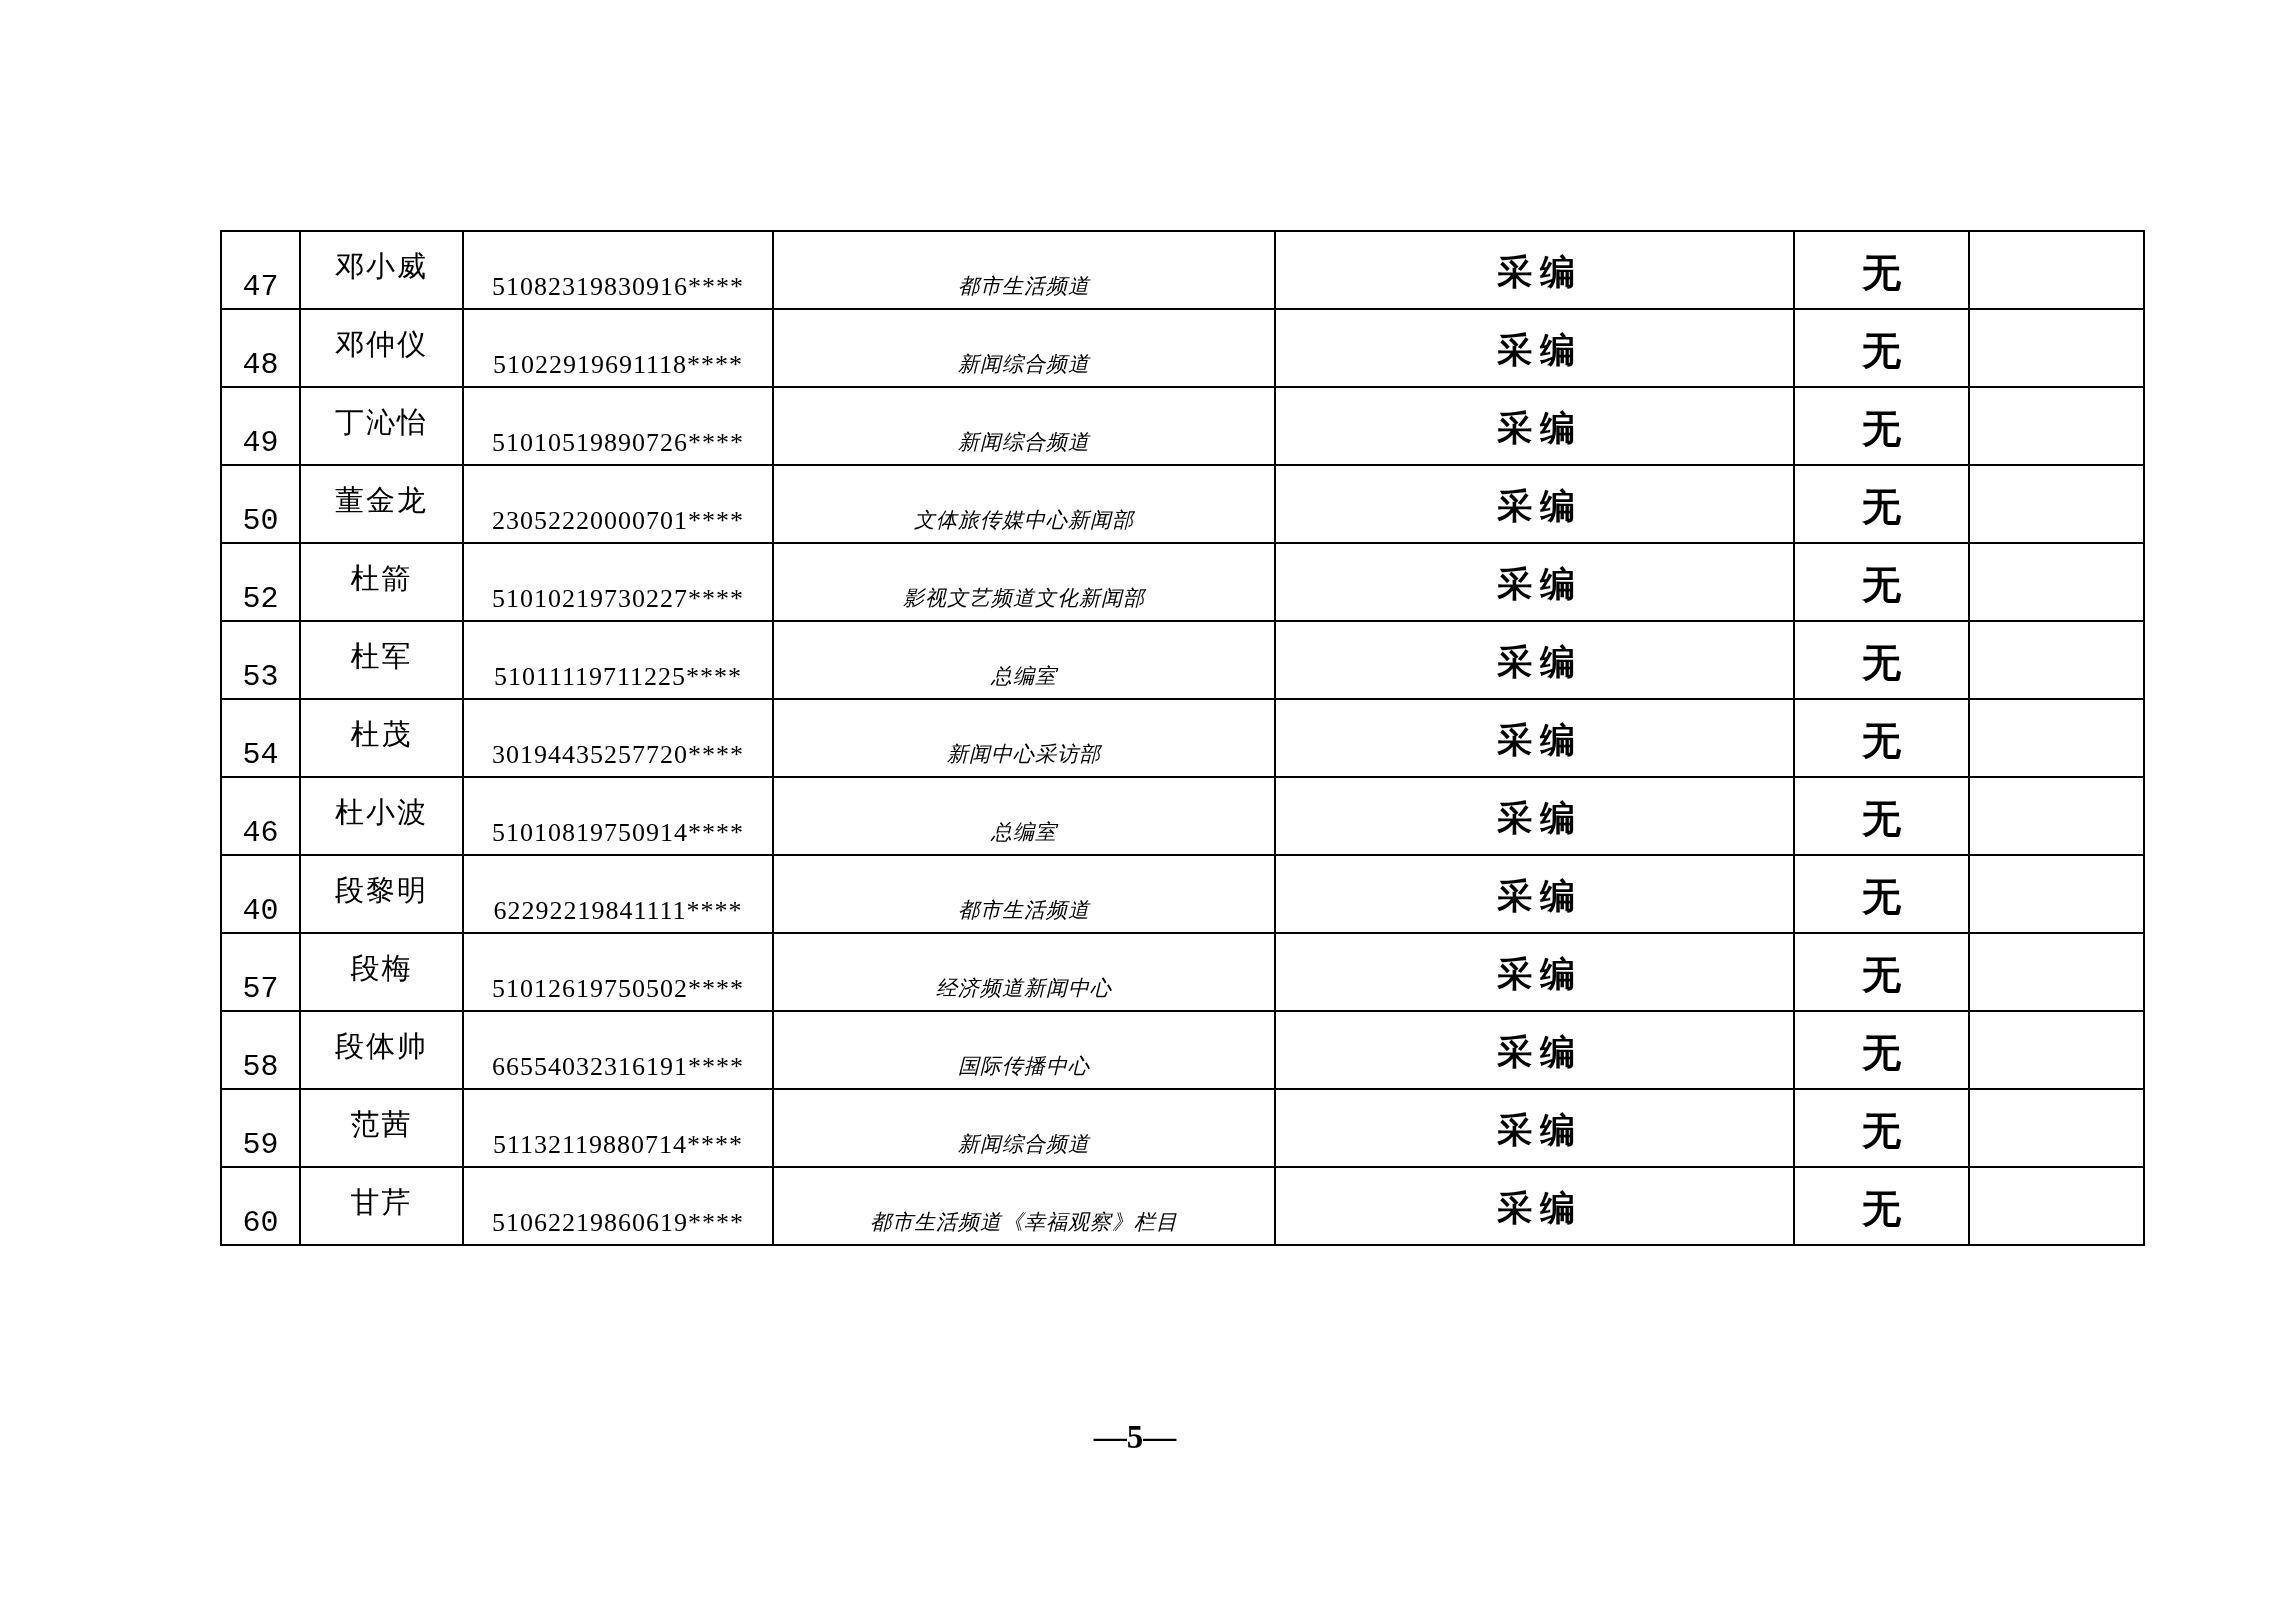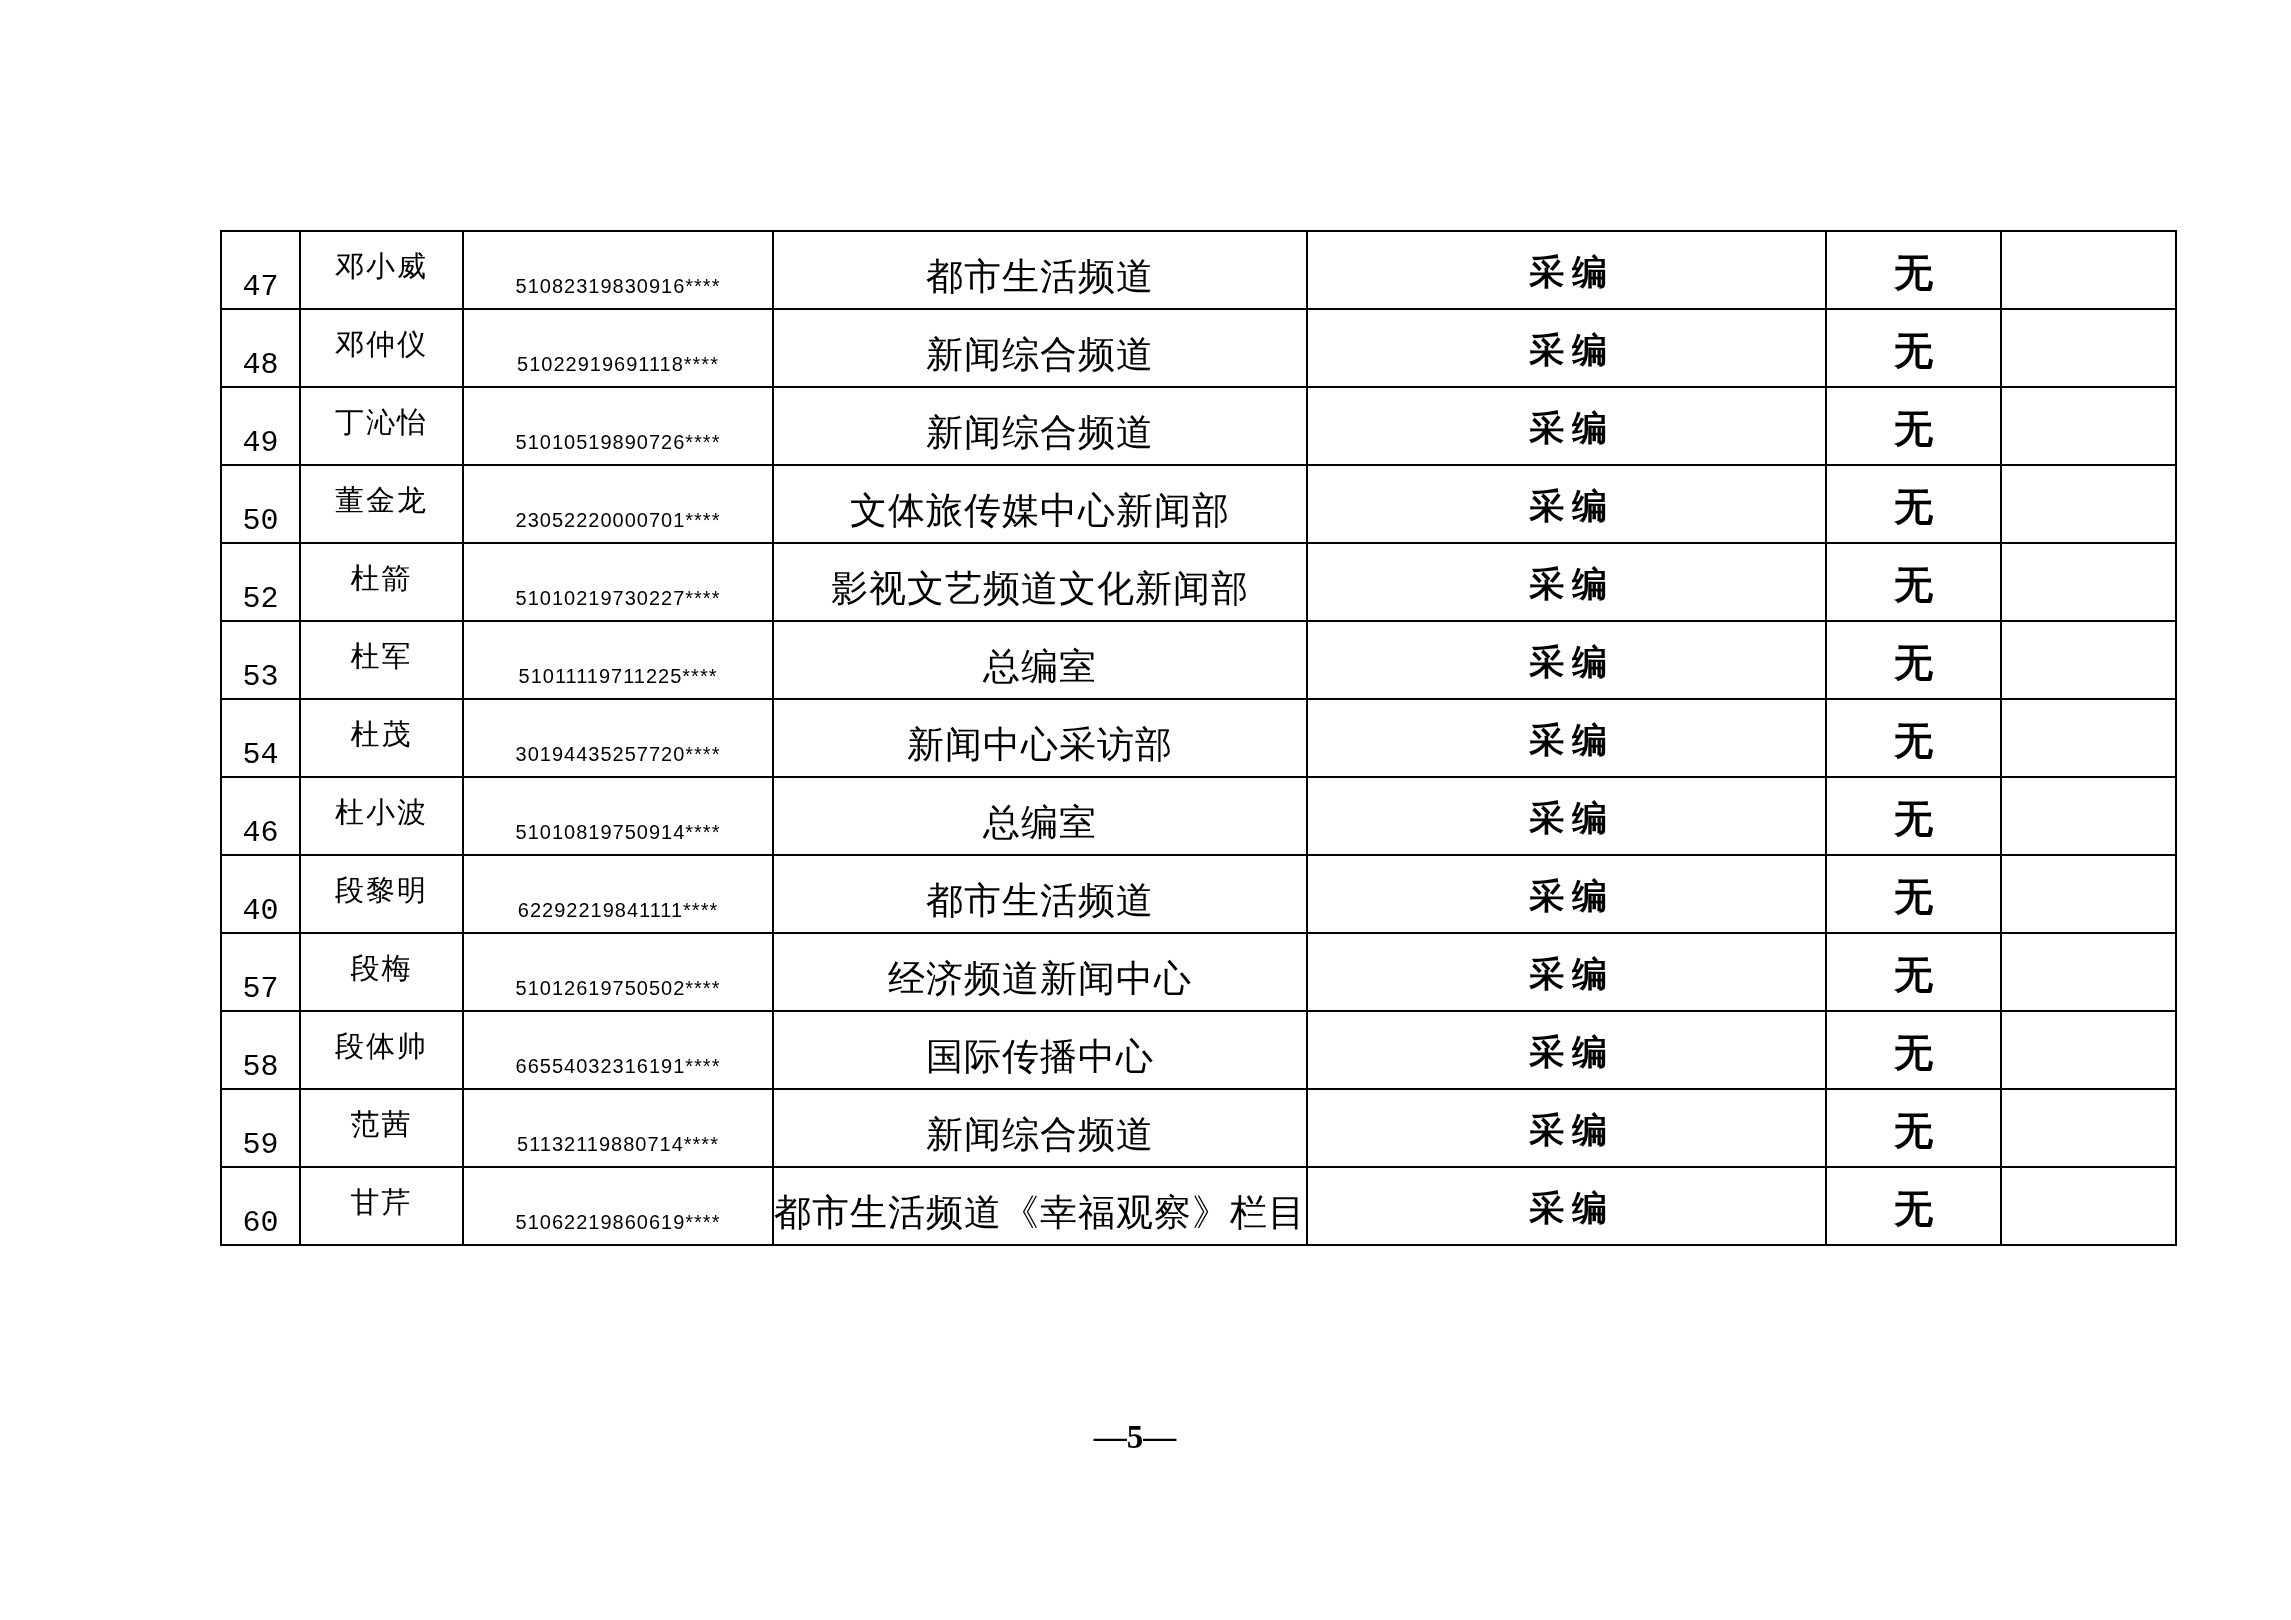--- a/index.html
+++ b/index.html
@@ -43,30 +43,31 @@
     font-size: 30px;
     top: 16.7px;
   }
   td.c-name .cell-text {
     font-family: "Liberation Serif", serif;
     font-size: 29px;
     top: -3.9px;
     letter-spacing: 2px;
   }
   td.c-id .cell-text {
-    font-family: Liberation Sans, sans-serif;
-    font-size: 20px;
+    font-family: Liberation Serif, serif;
+    font-size: 26px;
     top: 16.7px;
     letter-spacing: 1px;
   }
   td.c-dept .cell-text {
     font-family: "Liberation Serif", serif;
-    font-size: 37px;
-    top: 6px;
+    font-size: 21px;
+    top: 16px;
     letter-spacing: 1px;
+    font-style: italic;
   }
   td.c-duty .cell-text {
     font-family: "Liberation Serif", serif;
     font-weight: bold;
     font-size: 35px;
     top: 2px;
     letter-spacing: 7.8px;
     margin-left: 11px; 
   }
   td.c-status .cell-text {

